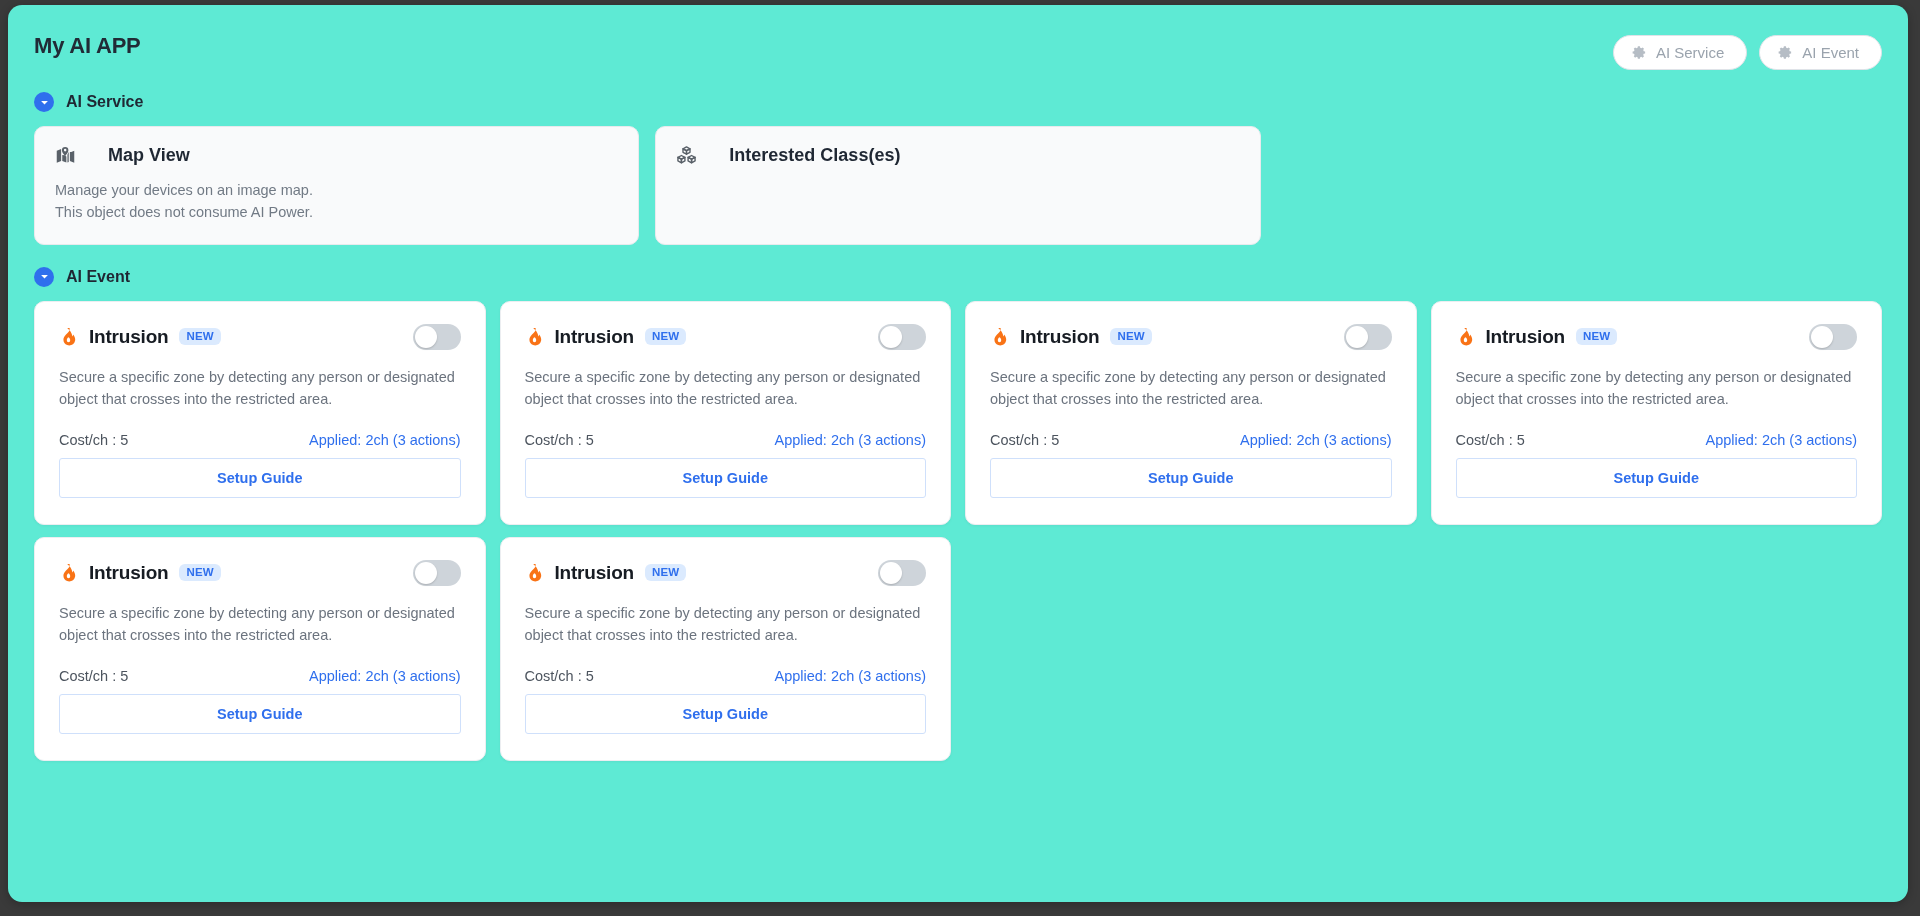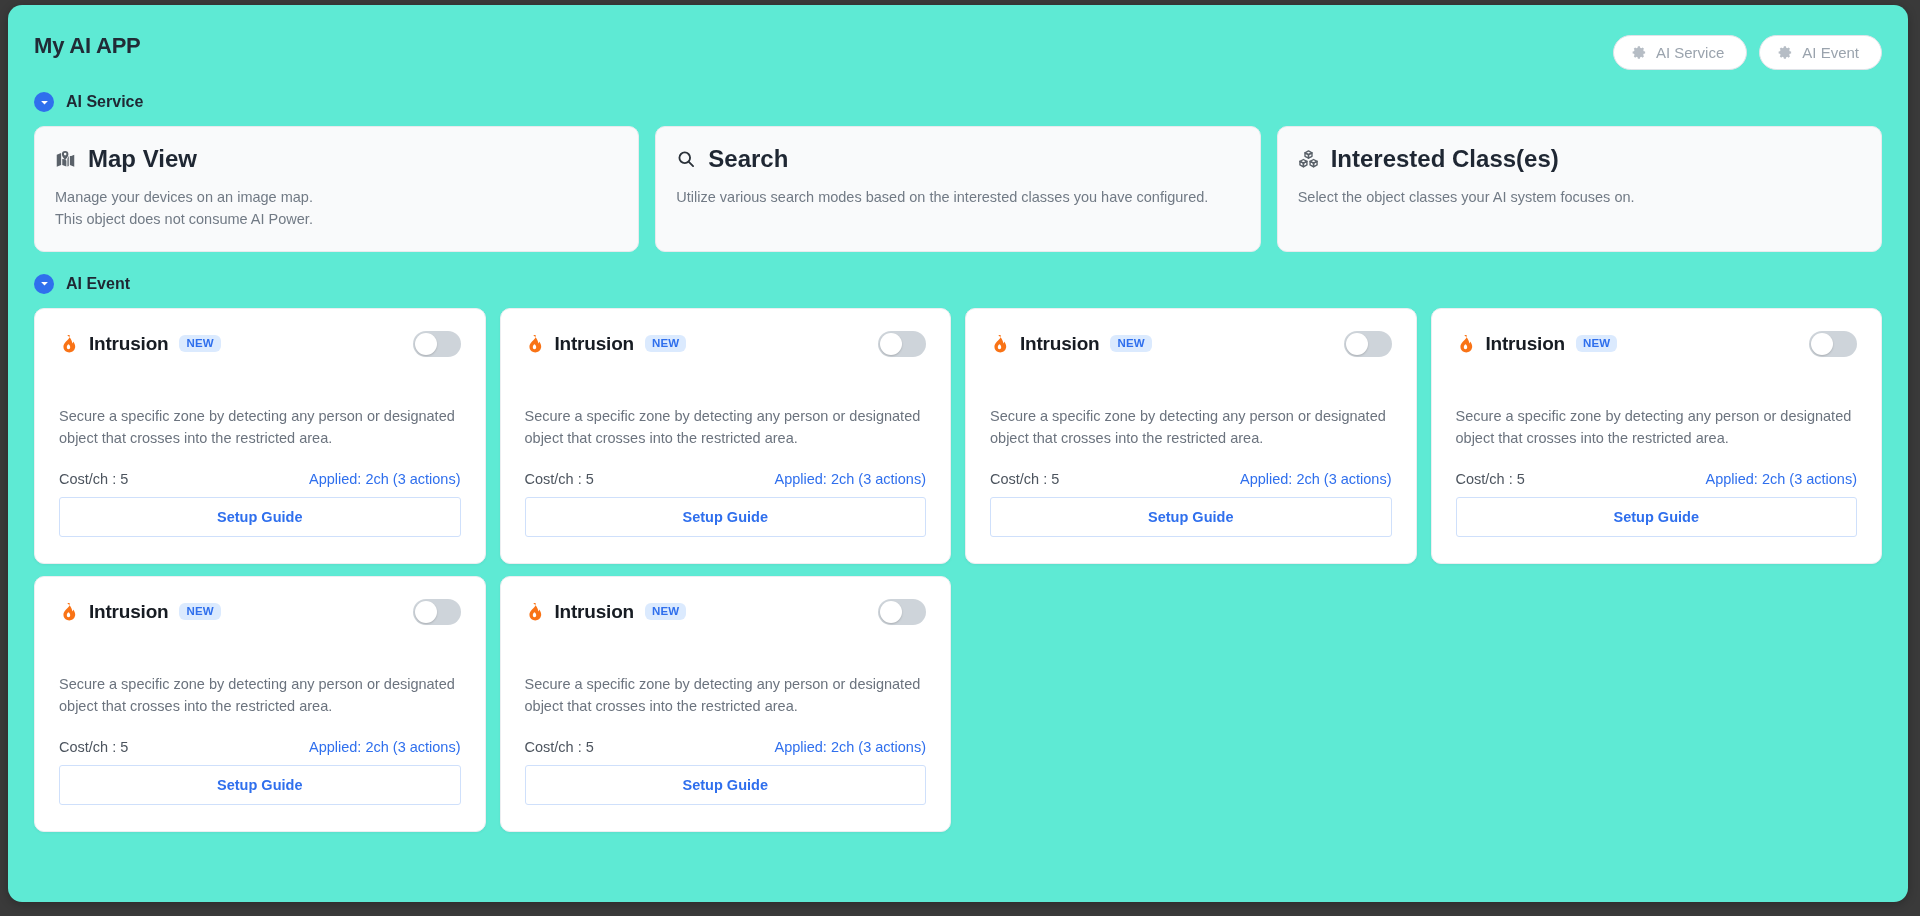--- a/index.html
+++ b/index.html
@@ -109,23 +109,24 @@
 
   .svc-head {
     display: flex;
     align-items: center;
     gap: 12px;
     margin-bottom: 14px;
   }
   .svc-head svg { display: block; flex: 0 0 auto; }
 
   .svc-title {
-    font-size: 24px;
+    font-size: 18px;
     font-weight: bold;
     color: #1f2733;
+    margin-left: 20px;
   }
 
   .svc-desc {
     font-size: 14.5px;
     line-height: 1.5;
     color: #717a85;
     max-width: 95%;
   }
 
   
@@ -197,21 +198,20 @@
     height: 22px;
     border-radius: 50%;
     background: #ffffff;
     box-shadow: 0 1px 2px rgba(0,0,0,0.18);
   }
 
   .evt-desc {
     font-size: 14.5px;
     line-height: 1.52;
     color: #6b737e;
-    margin-top: 32px;
   }
 
   .evt-meta {
     display: flex;
     align-items: baseline;
     justify-content: space-between;
     margin-top: auto;
     padding-top: 22px;
     text-align: center;
   }
@@ -295,51 +295,38 @@
             <path d="M14.2 13.1 V20 L15.7 19.4 V7.8 Q15 9.8 14.2 11.1 Z"></path>
             <path d="M11.6 2.2a3.7 3.7 0 0 0-3.7 3.7c0 2.8 3.7 6.6 3.7 6.6s3.7-3.8 3.7-6.6a3.7 3.7 0 0 0-3.7-3.7zm0 5.1a1.45 1.45 0 1 1 0-2.9 1.45 1.45 0 0 1 0 2.9z"></path>
           </svg>
         </span>
         <span class="svc-title">Map View</span>
       </div>
       <div class="svc-desc" style="white-space: pre-line;">Manage your devices on an image map.
 This object does not consume AI Power.</div>
     </div>
 
-    <div class="svc-card">
-      <div class="svc-head">
-        <span>
-          <svg width="20" height="20" viewBox="0 0 24 24" fill="none" stroke="#2b323a" stroke-width="2.2" stroke-linecap="round">
-            <circle cx="10.5" cy="10.5" r="6.4"></circle>
-            <line x1="15.4" y1="15.4" x2="20.5" y2="20.5"></line>
-          </svg>
-        </span>
-        <span class="svc-title">Search</span>
-      </div>
-      <div class="svc-desc">Utilize various search modes based on the interested classes you have configured.</div>
-    </div>
 
     <div class="svc-card">
       <div class="svc-head">
         <span>
           <svg width="21" height="21" viewBox="0 0 24 24" fill="none" stroke="#5a6169" stroke-width="1.6" stroke-linejoin="round">
             <path d="M12 2.2 L16 4.3 L12 6.4 L8 4.3 Z"></path>
             <path d="M8 4.3 V8.4 L12 10.5 V6.4 Z"></path>
             <path d="M16 4.3 V8.4 L12 10.5 V6.4 Z"></path>
             <path d="M6.2 12 L10.2 14.1 L6.2 16.2 L2.2 14.1 Z"></path>
             <path d="M2.2 14.1 V18.2 L6.2 20.3 V16.2 Z"></path>
             <path d="M10.2 14.1 V18.2 L6.2 20.3 V16.2 Z"></path>
             <path d="M17.8 12 L21.8 14.1 L17.8 16.2 L13.8 14.1 Z"></path>
             <path d="M13.8 14.1 V18.2 L17.8 20.3 V16.2 Z"></path>
             <path d="M21.8 14.1 V18.2 L17.8 20.3 V16.2 Z"></path>
           </svg>
         </span>
         <span class="svc-title">Interested Class(es)</span>
       </div>
-      <div class="svc-desc">Select the object classes your AI system focuses on.</div>
     </div>
 
   </div>
 
   <div class="section-head">
     <span class="collapse-dot">
       <svg width="9" height="9" viewBox="0 0 12 12">
           <path d="M1.5 4 L6 8.5 L10.5 4 Z" fill="#ffffff"></path>
         </svg>
     </span>

